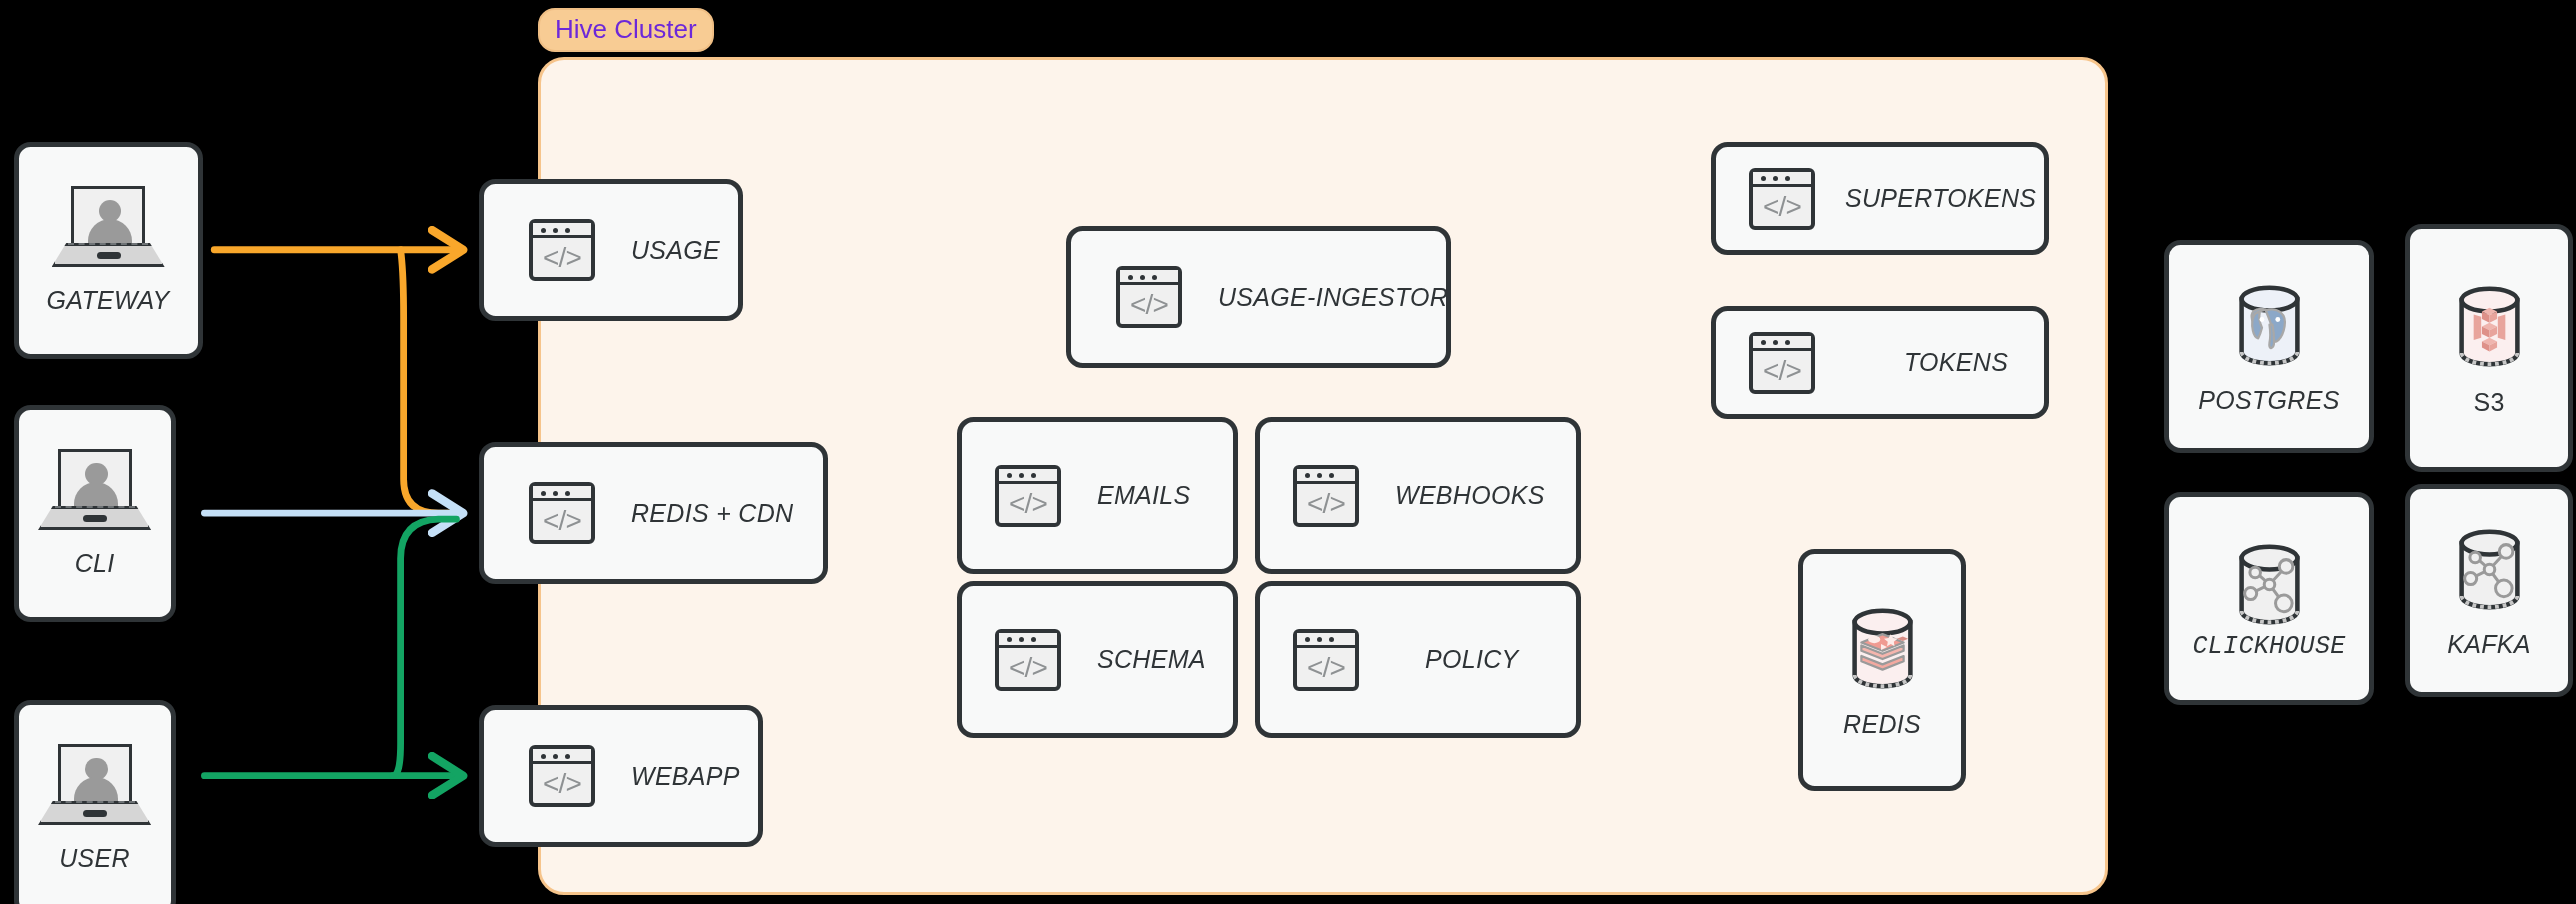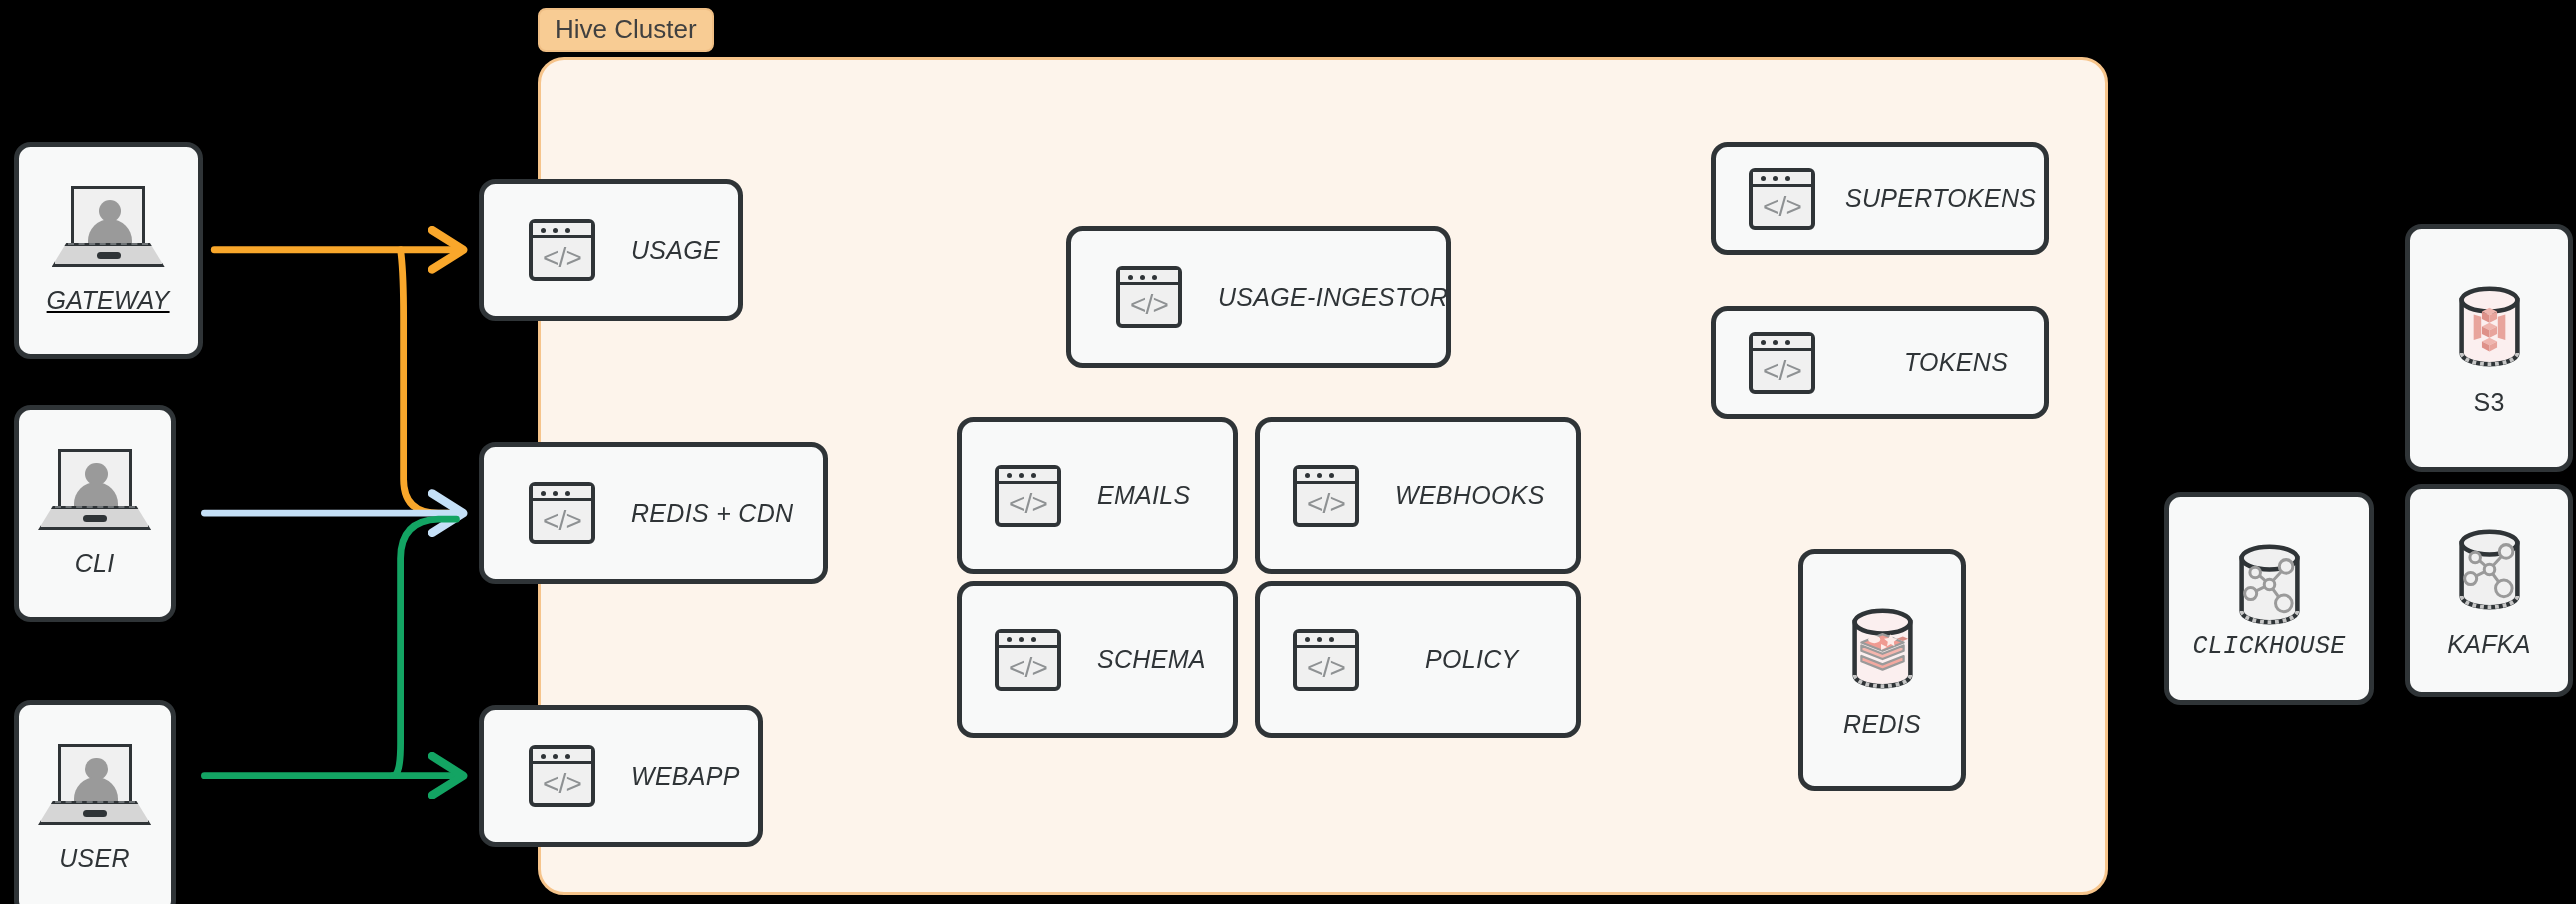--- a/index.html
+++ b/index.html
@@ -10,21 +10,21 @@
   .card{position:absolute;background:#F8F9F9;border:5.3px solid #2F3437;border-radius:16.6px;
         box-sizing:border-box;display:flex;align-items:center;}
   .card.vert{flex-direction:column;justify-content:center;}
   .label{font-style:italic;color:#2F3437;font-size:25px;letter-spacing:0.3px;white-space:nowrap;}
   .label.upright{font-style:normal;}
 
   
   #cluster{position:absolute;left:538px;top:57px;width:1570px;height:838px;
            background:#FDF4EB;border:3px solid #F6C48B;border-radius:26px;box-sizing:border-box;}
   #cluster-badge{position:absolute;left:538px;top:8.3px;background:#F8CC94;border:2.3px solid #EFBE84;
-           border-radius:8px;padding:6px 15px 7.5px 15px;color:#404040;font-size:26px;line-height:1;}
+           border-radius:17px;padding:6px 15px 7.5px 15px;color:#6d28d9;font-size:26px;line-height:1;}
 
   
   .laptop{width:113px;height:85px;position:relative;}
   .lt-screen{position:absolute;left:19.6px;top:0;width:74px;height:59px;
         border:3.8px solid #2F3437;border-bottom:none;background:#F0F0F0;box-sizing:border-box;}
   .lt-head{position:absolute;left:47px;top:13.6px;width:22.6px;height:22.6px;border-radius:50%;background:#9A9A9A;}
   .lt-body{position:absolute;left:36px;top:33px;width:44px;height:26px;background:#9A9A9A;
         border-radius:22.6px 22.6px 0 0;}
   .lt-base{position:absolute;left:0;top:57px;width:113px;height:24px;background:#D6D6D6;
         border:3.8px solid #2F3437;box-sizing:border-box;
@@ -74,21 +74,21 @@
     <path d="M270,680 L604,680" fill="none" stroke="#C5E0F7" stroke-width="9" stroke-linecap="round" marker-end="url(#ah-b)"></path>
 
     <path d="M270,1028 L604,1028" fill="none" stroke="#13A463" stroke-width="9" stroke-linecap="round" marker-end="url(#ah-g)"></path>
 
     <path d="M520,1028 Q530,1028 530,985 L530,740 Q530,690 580,688 L604,688" fill="none" stroke="#13A463" stroke-width="9" stroke-linecap="round" stroke-linejoin="round"></path>
   </svg>
 
   <div id="cluster"></div>
   <div id="cluster-badge">Hive Cluster</div>
 
-  <div class="card vert" style="left:13.6px;top:142px;width:189px;height:217px;text-decoration:underline;">
+  <div class="card vert" style="left:13.6px;top:142px;width:189px;height:217px;">
     <span class="laptop">
       <span class="lt-screen"></span>
         <span class="lt-head"></span>
         <span class="lt-body"></span>
       <span class="lt-base"></span>
         <span class="lt-dashline"></span>
         <span class="lt-notch"></span>
     </span>
     <span class="label" style="margin-top:15px;">GATEWAY</span>
   </div>
@@ -240,20 +240,38 @@
         </g>
         <ellipse cx="52" cy="51" rx="8" ry="5" fill="#FDECE9"></ellipse>
         <path d="M74,44 l3,5 6,1 -5,4 1,6 -5,-3 -5,3 1,-6 -5,-4 6,-1z" fill="#FDECE9"></path>
         <path d="M61,57 l8,4 -8,4z" fill="#FDECE9"></path>
         <path d="M82,50 l8,-3 7,3 -7,3z" fill="#D98C84"></path>
       </svg>
     </span>
     <span class="label" style="margin-top:13.6px;">REDIS</span>
   </div>
 
+  <div class="card vert" style="left:2164px;top:240px;width:210px;height:213px;">
+    <span class="cyl">
+      <svg viewBox="0 0 126 126" width="95" height="95">
+        <path d="M26,28 L26,98 A37,15 0 0 0 100,98 L100,28 Z" fill="#EDF1F8" stroke="#2F3437" stroke-width="6"></path>
+        <path d="M26,98 A37,15 0 0 0 100,98" fill="none" stroke="#C7C7C7" stroke-width="5" stroke-dasharray="5 5"></path>
+        <ellipse cx="63" cy="28" rx="37" ry="15" fill="#EDF1F8" stroke="#2F3437" stroke-width="6"></ellipse>
+        <g fill="#8CA8C8" stroke="#A8A8A8" stroke-width="3" stroke-linejoin="round">
+          <path d="M44,46 q-6,10 -3,24 q2,9 7,10 q3,-6 5,-14 q-5,-11 -3,-20 z"></path>
+          <path d="M58,42 q-10,-3 -16,2 q-4,4 -2,12 q2,-9 8,-11 q5,-2 10,-3 z"></path>
+          <path d="M58,43 q12,-4 20,3 q7,6 5,18 q-2,12 -8,18 q-4,4 -8,2 q2,-10 -1,-20 q-4,-12 -8,-21z"></path>
+          <path d="M63,62 q2,14 0,24 q-1,6 2,7 q4,-1 4,-8 q0,-12 -2,-23z"></path>
+        </g>
+        <circle cx="53" cy="55" r="3.2" fill="#FFFFFF"></circle>
+        <circle cx="74" cy="55" r="3.2" fill="#FFFFFF"></circle>
+      </svg>
+    </span>
+    <span class="label" style="margin-top:13.6px;">POSTGRES</span>
+  </div>
 
   <div class="card vert" style="left:2405px;top:224px;width:168px;height:248px;">
     <span class="cyl">
       <svg viewBox="0 0 126 126" width="95" height="95">
         <path d="M26,28 L26,98 A37,15 0 0 0 100,98 L100,28 Z" fill="#FBEFEF" stroke="#2F3437" stroke-width="6"></path>
         <path d="M26,98 A37,15 0 0 0 100,98" fill="none" stroke="#C7C7C7" stroke-width="5" stroke-dasharray="5 5"></path>
         <ellipse cx="63" cy="28" rx="37" ry="15" fill="#FBEFEF" stroke="#2F3437" stroke-width="6"></ellipse>
         <g>
           <path d="M42,47 L52,50 L52,78 L42,81 Z" fill="#E8A49C"></path>
           <path d="M84,47 L74,50 L74,78 L84,81 Z" fill="#E8A49C"></path>

